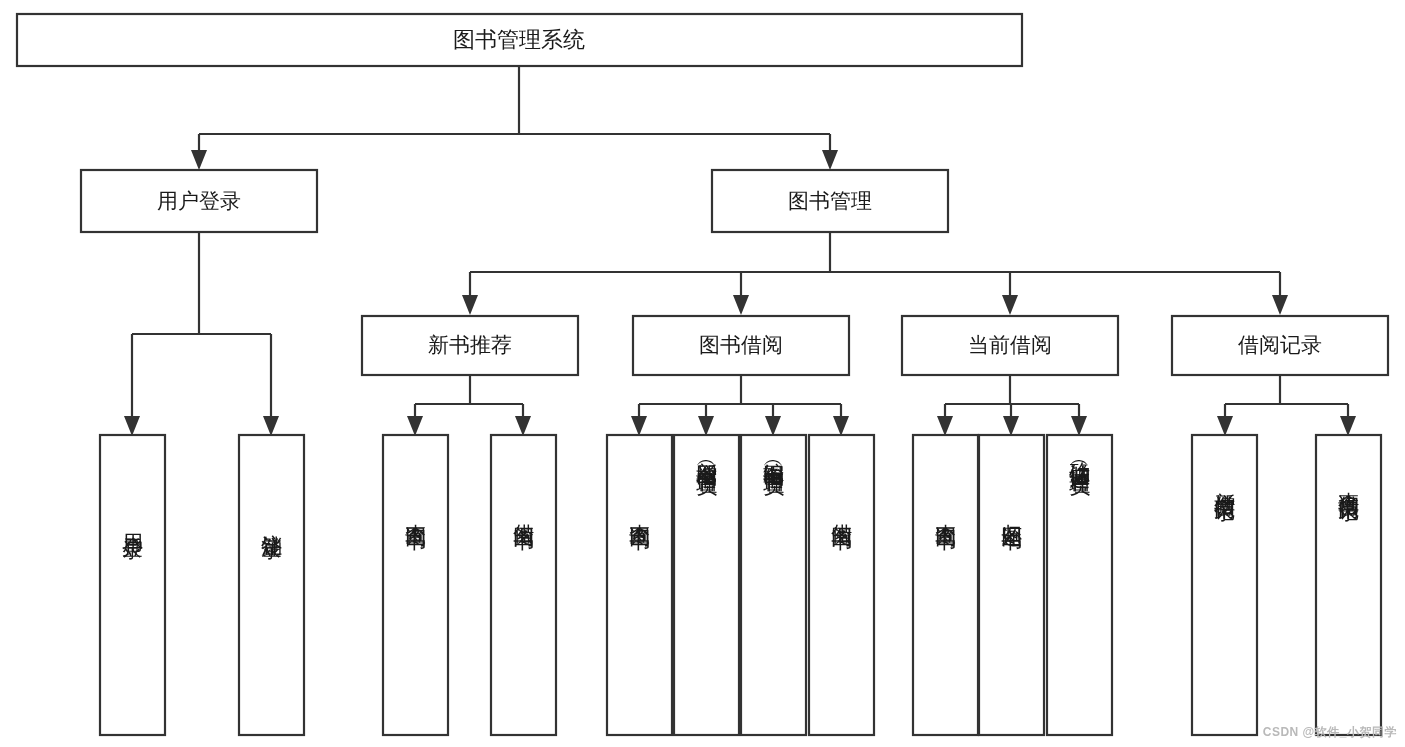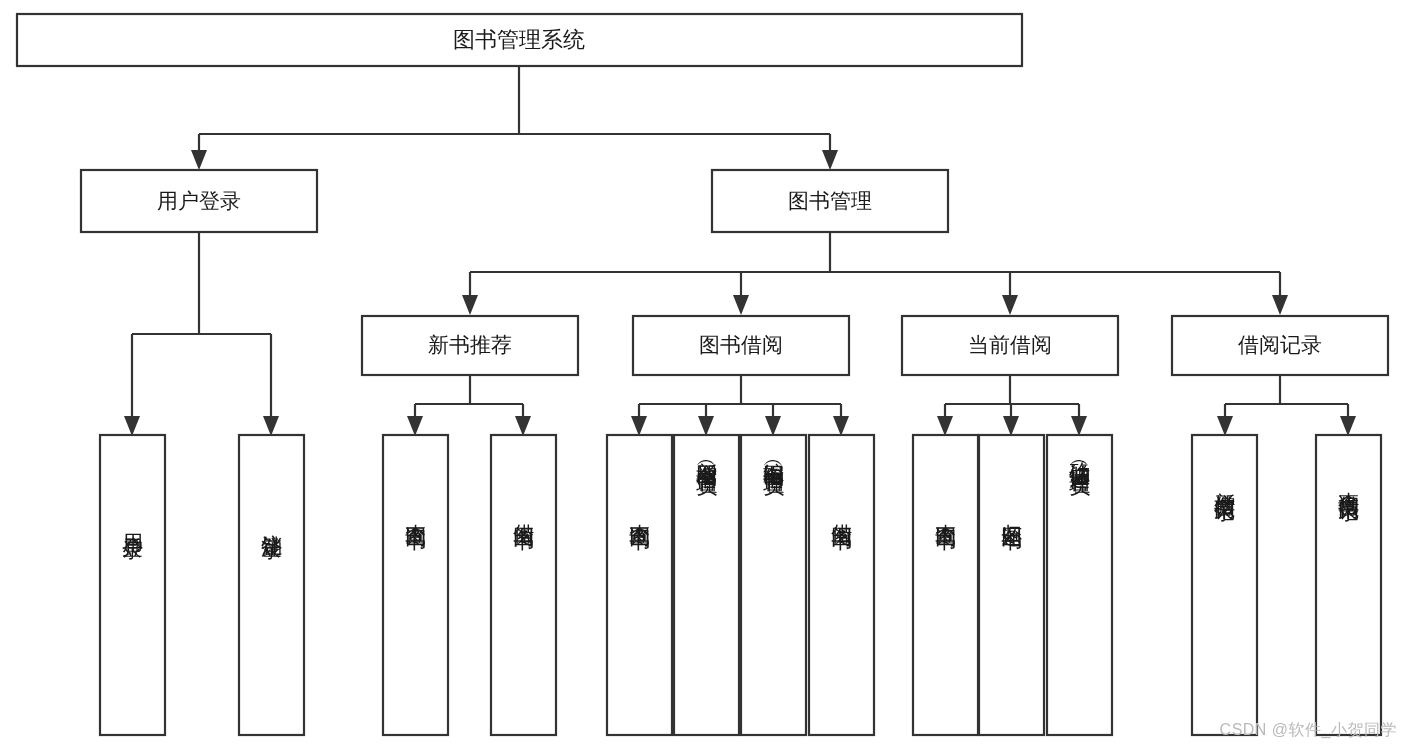--- a/index.html
+++ b/index.html
@@ -68,24 +68,25 @@
     line-height: 1.26;
     color: #1a1a1a;
     letter-spacing: 2px;
     white-space: nowrap;
   }
   .watermark {
     position: absolute;
     right: 8px;
     bottom: 6px;
     font-family: "Liberation Sans", "DejaVu Sans", sans-serif;
-    font-size: 16px;
+    font-size: 12px;
     color: #b9b9b9;
     white-space: nowrap;
     letter-spacing: 0.5px;
+    font-weight: bold;
   }
 </style>
 </head>
 <body>
 
 <div id="diagram-root">
 
   <svg id="tree-svg" viewBox="0 0 1405 747">
 
     <g>

